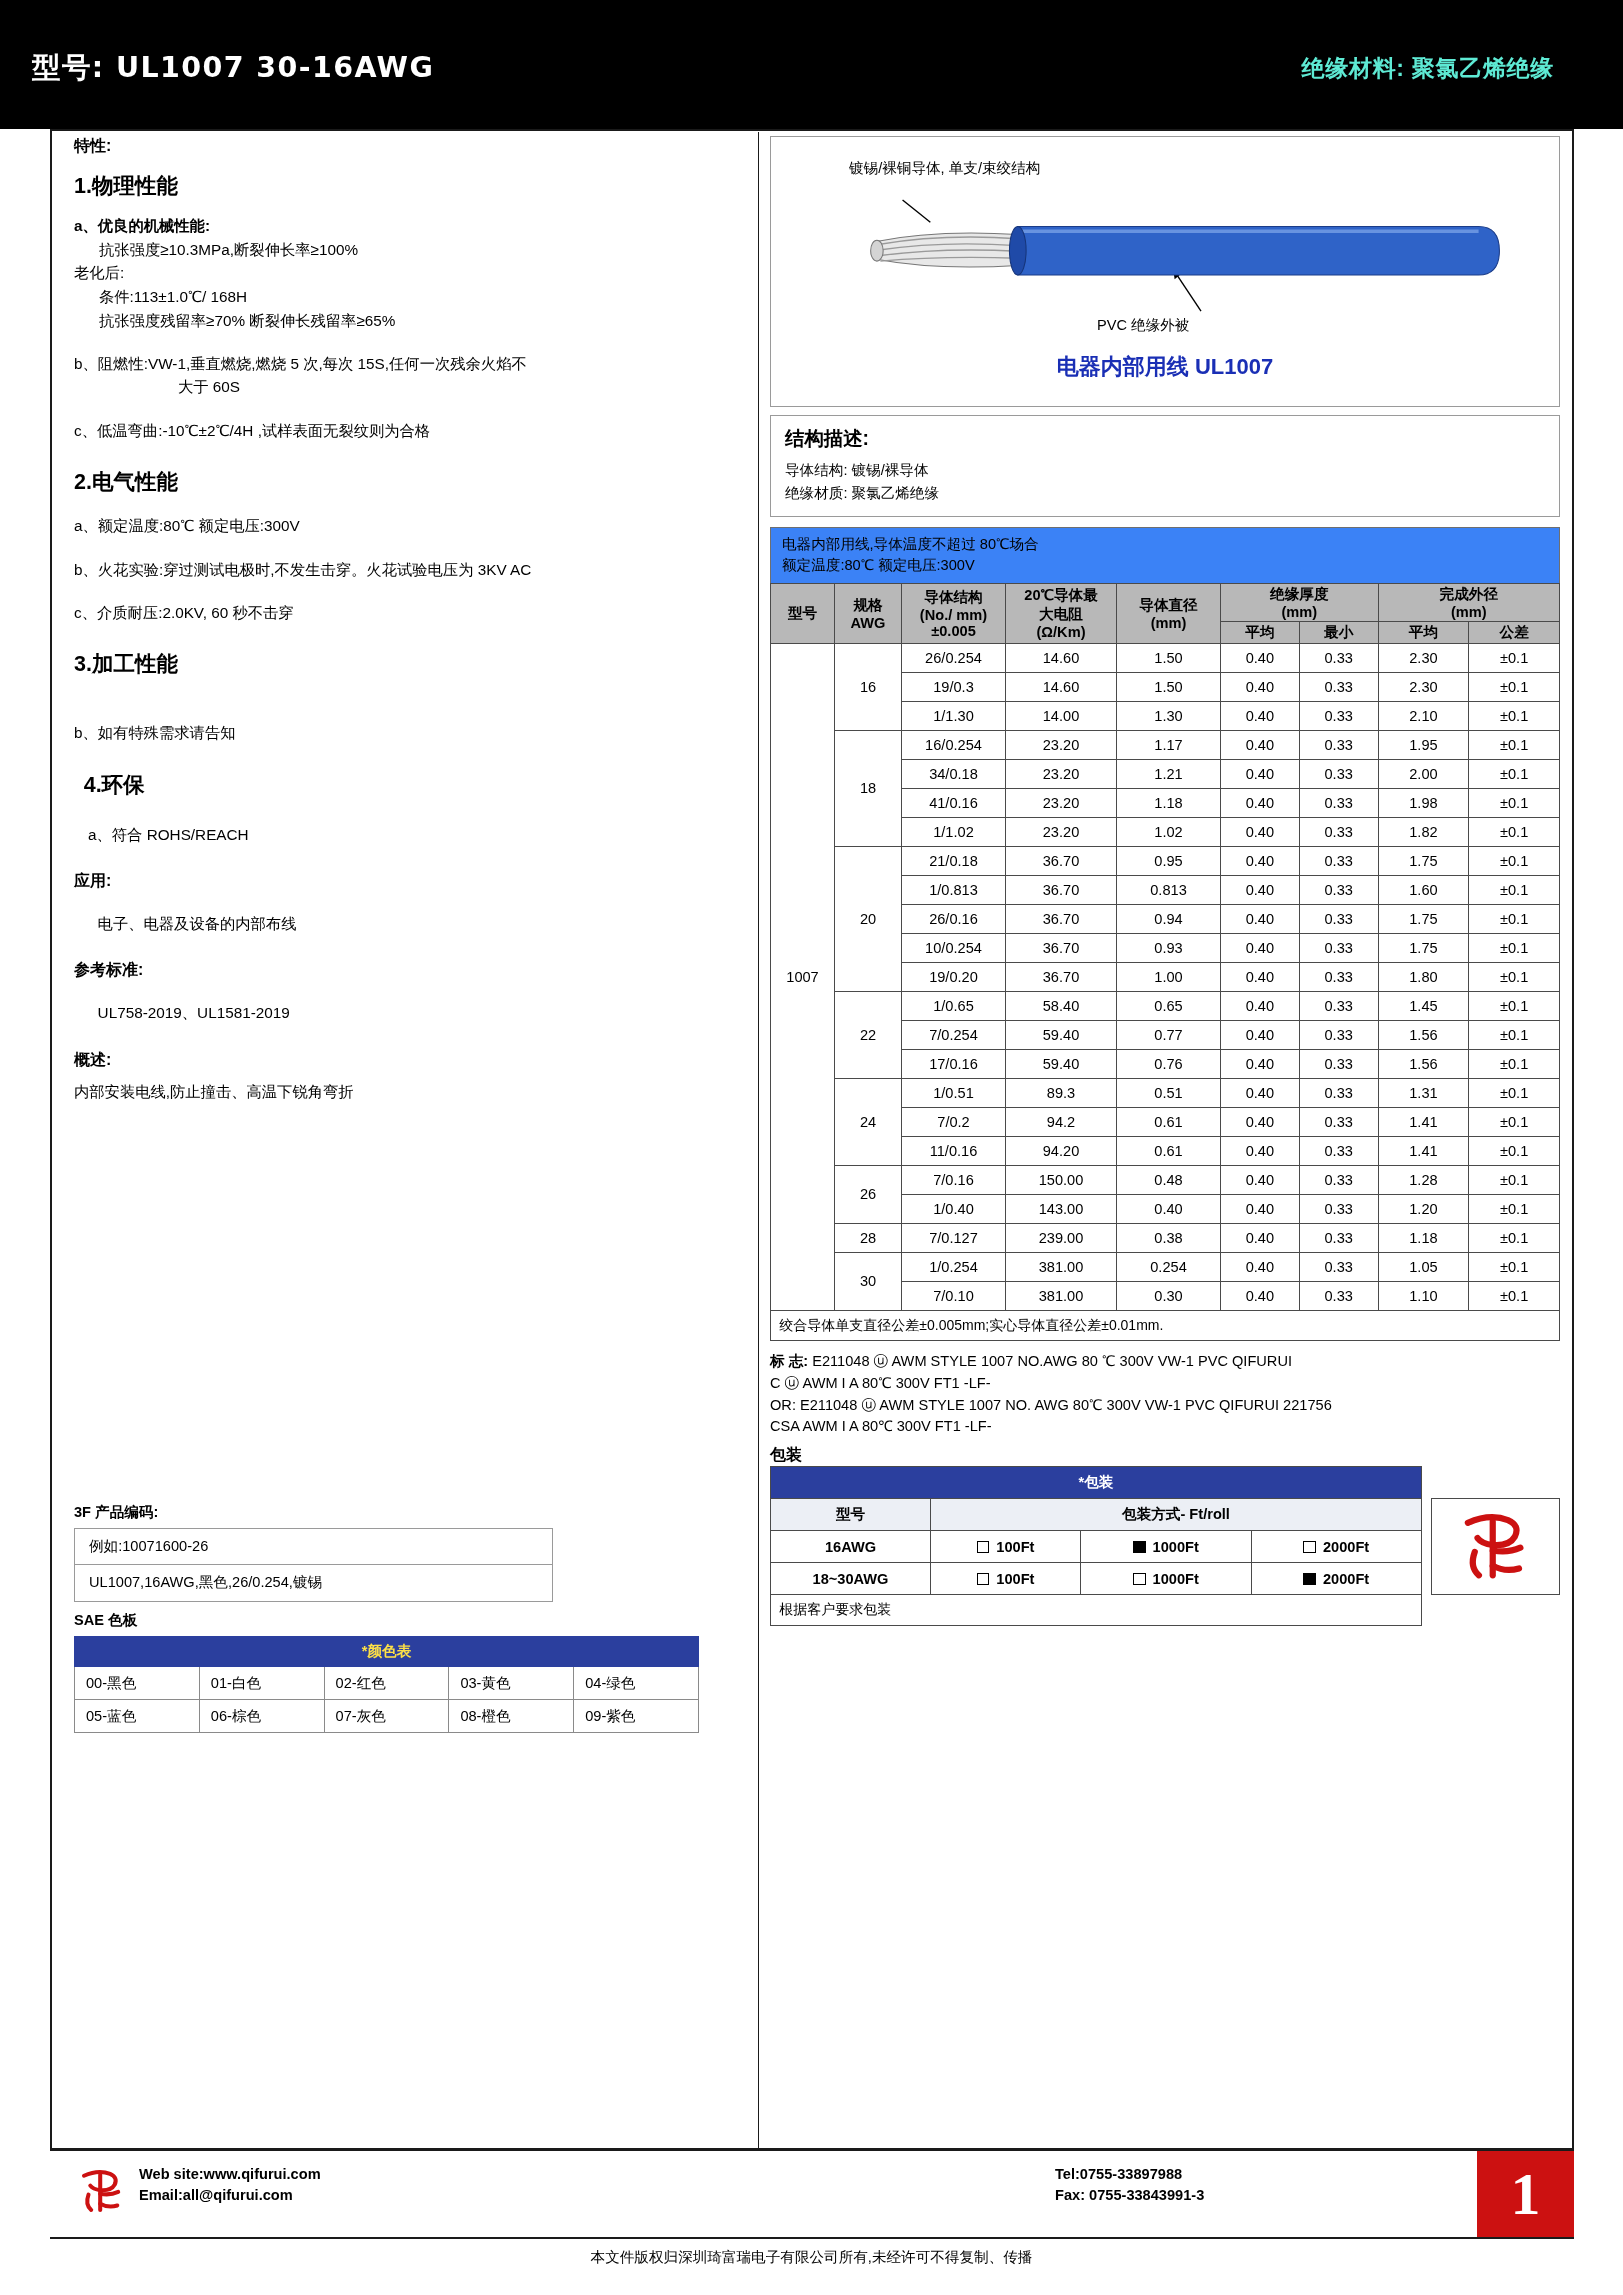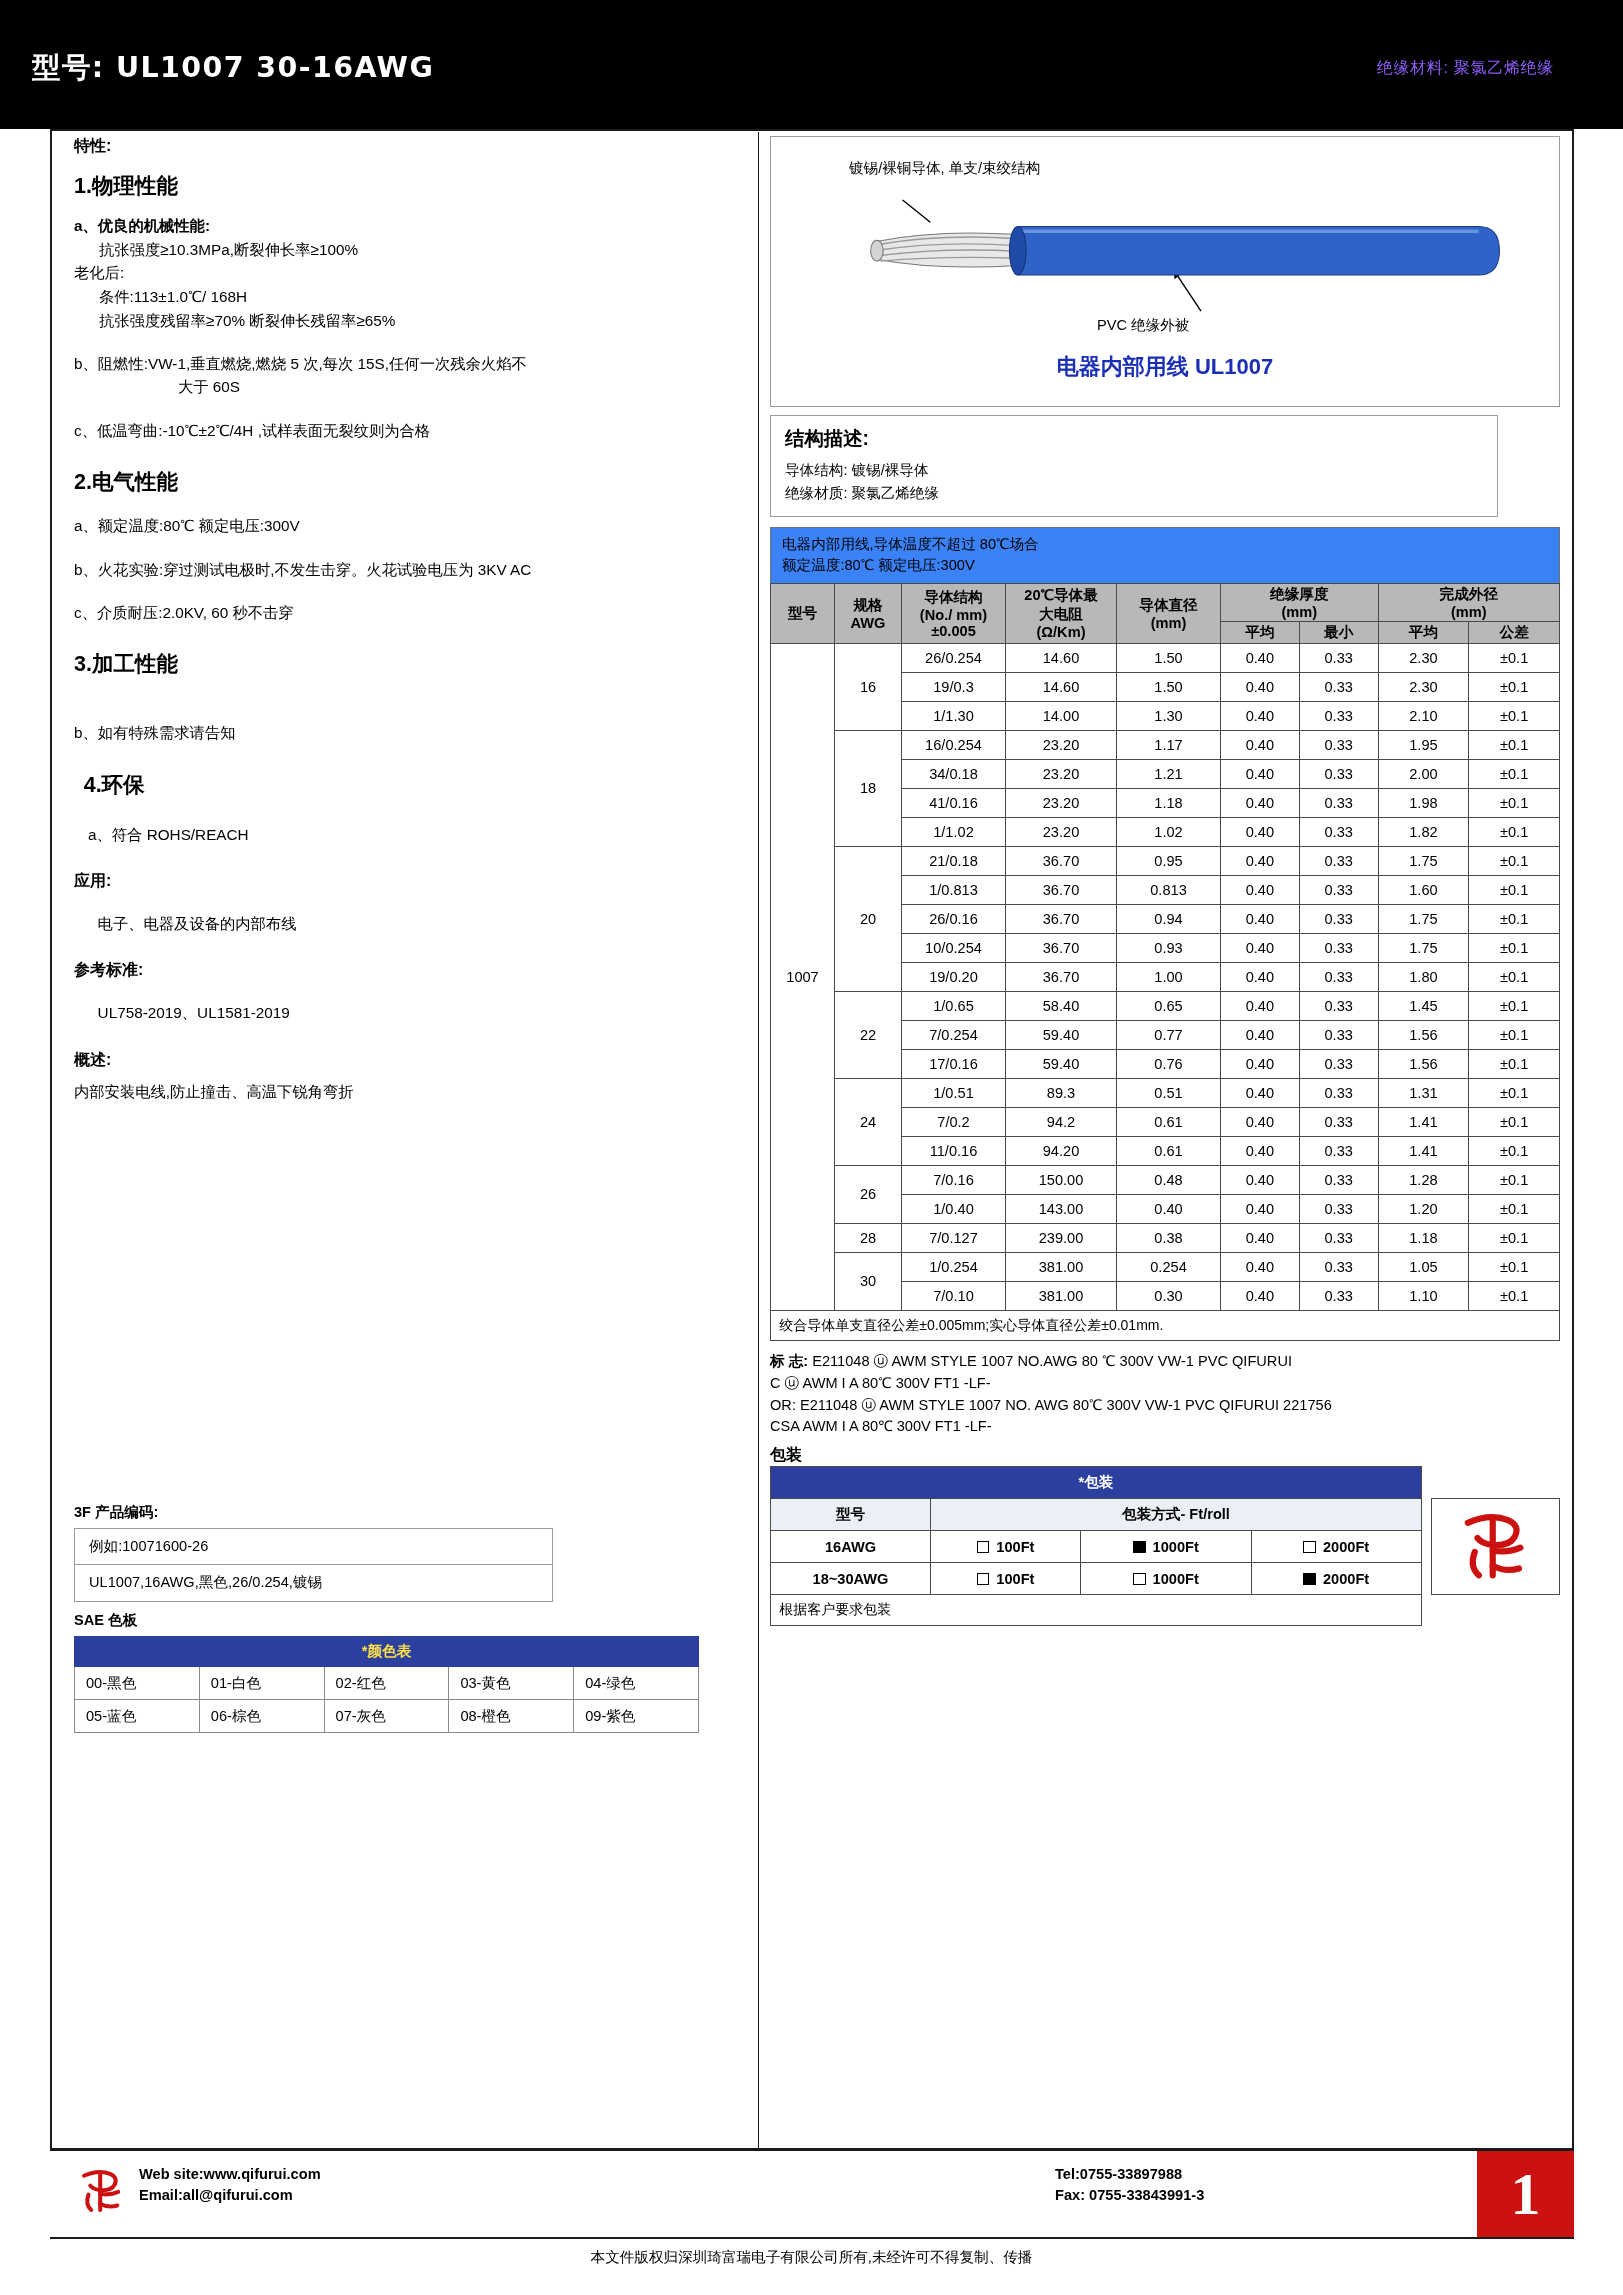--- a/index.html
+++ b/index.html
@@ -21,21 +21,21 @@
   .header-inner {
     position:absolute; left:0; top:43px; width:1623px; height:50px;
     display:flex; align-items:center; justify-content:space-between;
     padding:0 69px 0 32px;
   }
   .model-title {
     color:#fff; font-size:28.5px; font-weight:bold; letter-spacing:1.4px;
     font-family:"DejaVu Sans", sans-serif;
   }
   .insul-title {
-    color:#8b5cf6; font-size:16px; font-weight:normal; letter-spacing:0.7px;
+    color:#5eead4; font-size:23px; font-weight:bold; letter-spacing:0.7px;
   }
 
   
   .frame {
     position:absolute; left:50px; top:129px; width:1524px; height:2019px;
     border-left:2.1px solid #1a1a1a; border-right:2.1px solid #1a1a1a;
     border-top:2.1px solid #1a1a1a;
   }
   .vdivider {
     position:absolute; left:758px; top:132px; width:1.4px; height:2017px;
@@ -77,21 +77,21 @@
   .right { position:absolute; left:770px; top:136px; width:795px; }
 
   .pic-box { width:790px; height:271px; border:0.7px solid #9a9a9a; position:relative; }
   .lbl-top { position:absolute; left:78px; top:22px; font-size:14.6px; }
   .lbl-bottom { position:absolute; left:326px; top:179px; font-size:14.6px; }
   .pic-caption { position:absolute; left:0; top:215px; width:100%; text-align:center;
      font-size:22px; color:#1a2fb5; font-weight:bold; }
 
   .wire-svg { position:absolute; left:83px; top:56px; }
 
-  .struct-box { width:728px; border:0.7px solid #9a9a9a; margin-top:8.3px; padding:8.3px 14px 11px 14px; }
+  .struct-box { width:790px; border:0.7px solid #9a9a9a; margin-top:8.3px; padding:8.3px 14px 11px 14px; }
   .struct-title { font-size:19.4px; font-weight:bold; margin-bottom:7px; }
   .struct-line { font-size:14.6px; line-height:1.6; }
 
   .note-box { width:790px; border:0.7px solid #6f6f6f; border-bottom:none; background:#3b82f6;
      padding:5.6px 11px; font-size:14.6px; line-height:1.5;}
 
   table.spec { width:790px; border-collapse:collapse; font-size:14.6px; }
   table.spec th, table.spec td { border:0.7px solid #4a4a4a; text-align:center; }
   table.spec thead th { background:#b8b8b8; font-weight:bold; }
   table.spec td { height:29px; }

